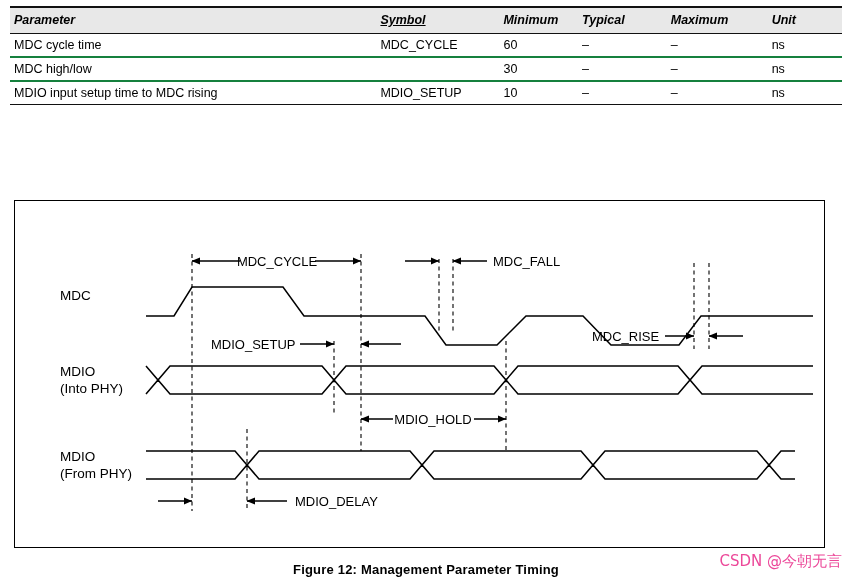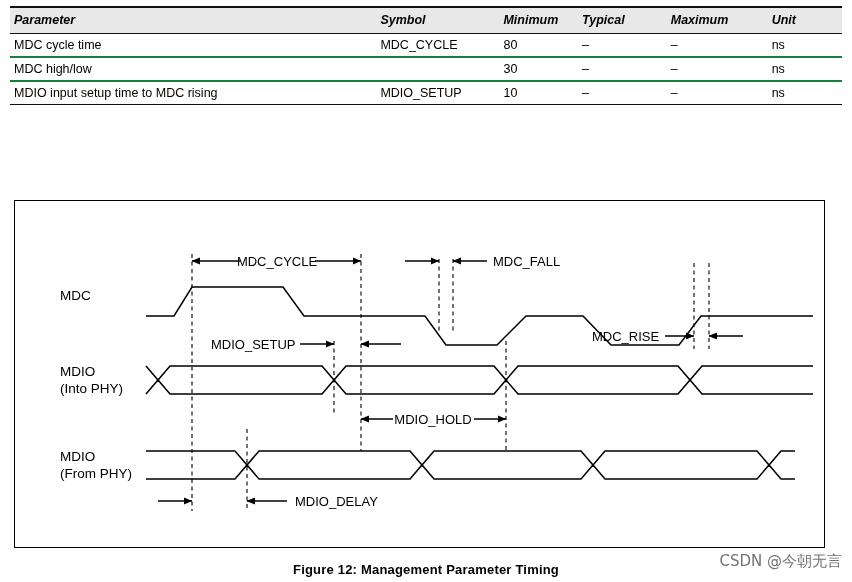--- a/index.html
+++ b/index.html
@@ -42,21 +42,21 @@
     text-align: left;
     padding: 4px 4px 4px 4px;
     font-size: 12.5px;
     border-bottom: 2px solid #15803d;
     white-space: nowrap;
   }
   .param-table tbody tr:last-child td {
     border-bottom: 1.6px solid #111;
   }
   .col-param  { width: 372px; }
-  .col-symbol { width: 118px; }
+  .col-symbol { width: 118px; text-decoration: underline; }
   .col-min    { width: 72px; }
   .col-typ    { width: 84px; }
   .col-max    { width: 96px; }
   .col-unit   { width: 70px; }
 
   
   .figure-box {
     position: absolute;
     left: 14px;
     top: 200px;
@@ -83,21 +83,21 @@
     font-weight: bold;
     letter-spacing: 0.2px;
   }
 
   
   .watermark {
     position: absolute;
     right: 10px;
     top: 552px;
     font-size: 15px;
-    color: #737373;
+    color: #ec4899;
     font-family: "DejaVu Sans", sans-serif;
     white-space: nowrap;
   }
 
   .wf-label {
     font-family: "Liberation Sans", sans-serif;
     font-size: 13px;
     fill: #000;
   }
   .sig-label {
@@ -117,21 +117,21 @@
       <th class="col-min">Minimum</th>
       <th class="col-typ">Typical</th>
       <th class="col-max">Maximum</th>
       <th class="col-unit">Unit</th>
     </tr>
   </thead>
   <tbody>
     <tr>
       <td>MDC cycle time</td>
       <td>MDC_CYCLE</td>
-      <td>80</td>
+      <td>60</td>
       <td>–</td>
       <td>–</td>
       <td>ns</td>
     </tr>
     <tr>
       <td>MDC high/low</td>
       <td></td>
       <td>30</td>
       <td>–</td>
       <td>–</td>

